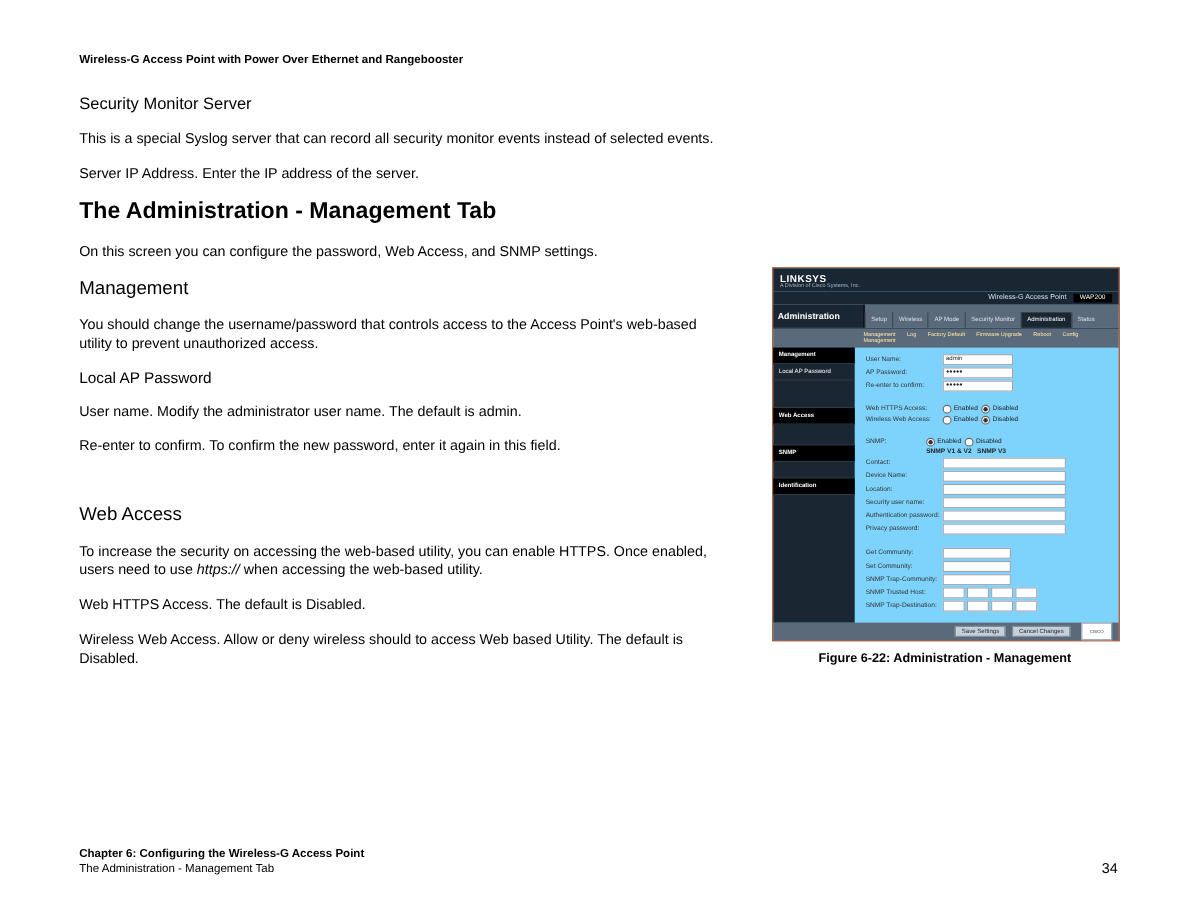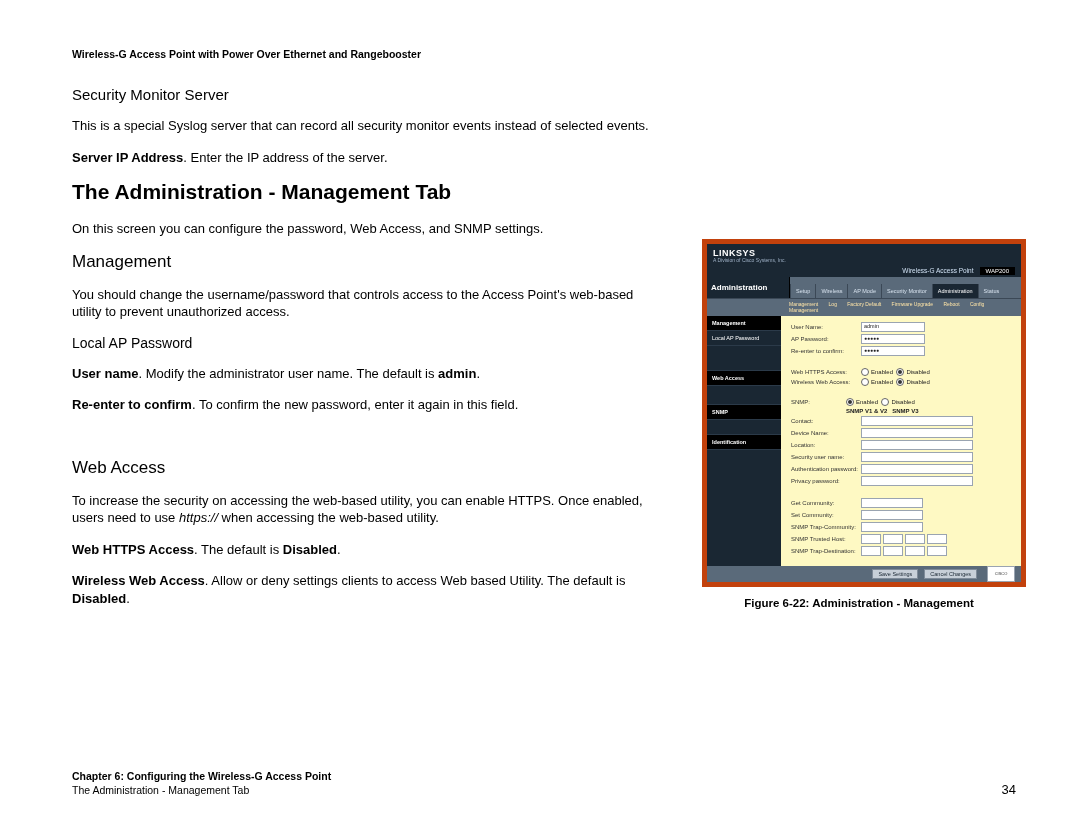--- a/index.html
+++ b/index.html
@@ -4,29 +4,29 @@
 <style>
   html,body{margin:0;padding:0;background:#fff;font-family:Arial,Helvetica,sans-serif;color:#000}
   .page{width:1080px;height:834px;position:relative;box-sizing:border-box;padding:48px 64px 0 72px}
   .doc-header{font-size:10.5px;font-weight:bold;margin-bottom:26px}
   .h3{font-size:15px;font-weight:400;margin:0 0 14px 0}
   .p{font-size:13px;line-height:1.35;margin:0 0 14px 0;max-width:600px}
   .p-wide{max-width:940px}
   .h1{font-size:21px;font-weight:bold;margin:14px 0 16px 0}
   .h2{font-size:17px;font-weight:400;margin:0 0 14px 0}
   .sub{font-size:14px;font-weight:400;margin:0 0 14px 0}
-  .b{font-weight:bold}
+  .b{font-weight:normal}
   .i{font-style:italic}
   .two-col{display:flex;align-items:center;gap:24px}
   .left-col{flex:1;min-width:0}
   .right-col{width:314px;flex:0 0 314px;margin-top:6px}
   .fig-caption{font-size:11.5px;font-weight:bold;text-align:center;margin-top:10px}
 
   
-  .router{width:314px;border:5px solid #c2410c;font-size:6px;color:#222;background:#fef9c3}
+  .router{width:314px;border:1px solid #c2410c;font-size:6px;color:#222;background:#7dd3fc}
   .r-top{background:#1a2733;color:#fff;padding:4px 6px 2px 6px}
   .r-logo{font-weight:bold;font-size:9px;letter-spacing:.5px;color:#fff}
   .r-sublogo{font-size:5px;color:#9fb1c6;margin-top:-1px}
   .r-band{display:flex;justify-content:flex-end;align-items:center;background:#1a2733;padding:2px 6px;color:#cfe0f2;font-size:6.5px;gap:6px}
   .r-model{background:#000;color:#fff;padding:1px 6px;font-size:6px}
   .r-nav{display:flex;background:#5a6a7a;color:#fff}
   .r-nav-left{width:74px;background:#1a2733;color:#fff;font-size:8px;font-weight:bold;padding:6px 4px;border-right:1px solid #000}
   .r-nav-tabs{flex:1;display:flex;align-items:flex-end;font-size:5.5px}
   .r-nav-tabs span{padding:4px 5px;border-left:1px solid #3b4856;color:#d7e2ee}
   .r-nav-tabs span.active{background:#1a2733;color:#fff}
@@ -90,21 +90,21 @@
       <div style="height:30px"></div>
 
       <div class="h2">Web Access</div>
       <div class="p" style="max-width:590px">
         <span>To increase the security on accessing the web-based utility, you can enable HTTPS. Once enabled, users need to use </span><span class="i">https://</span><span> when accessing the web-based utility.</span>
       </div>
       <div class="p">
         <span class="b">Web HTTPS Access</span><span>. The default is </span><span class="b">Disabled</span><span>.</span>
       </div>
       <div class="p">
-        <span class="b">Wireless Web Access</span><span>. Allow or deny settings clients to access Web based Utility. The default is </span><span class="b">Disabled</span><span>.</span>
+        <span class="b">Wireless Web Access</span><span>. Allow or deny wireless should to access Web based Utility. The default is </span><span class="b">Disabled</span><span>.</span>
       </div>
     </div>
 
     <div class="right-col">
       <div class="router">
         <div class="r-top">
           <div class="r-logo">LINKSYS</div>
           <div class="r-sublogo">A Division of Cisco Systems, Inc.</div>
         </div>
         <div class="r-band">

